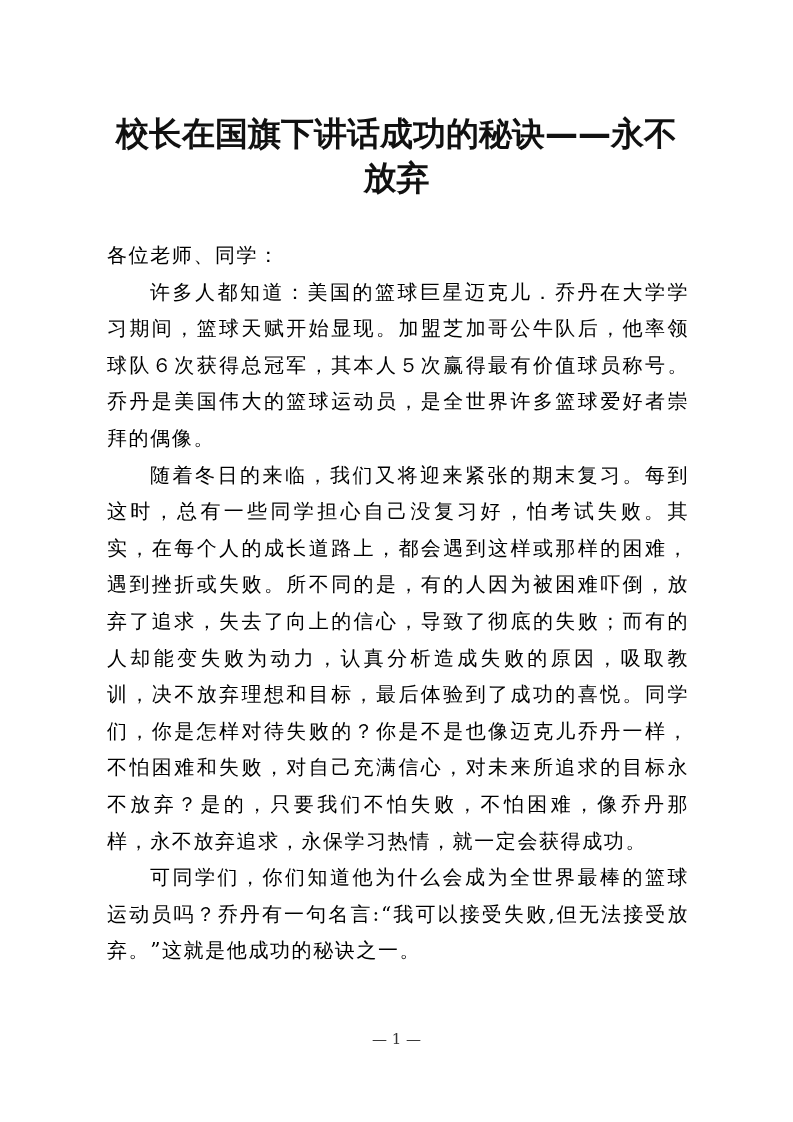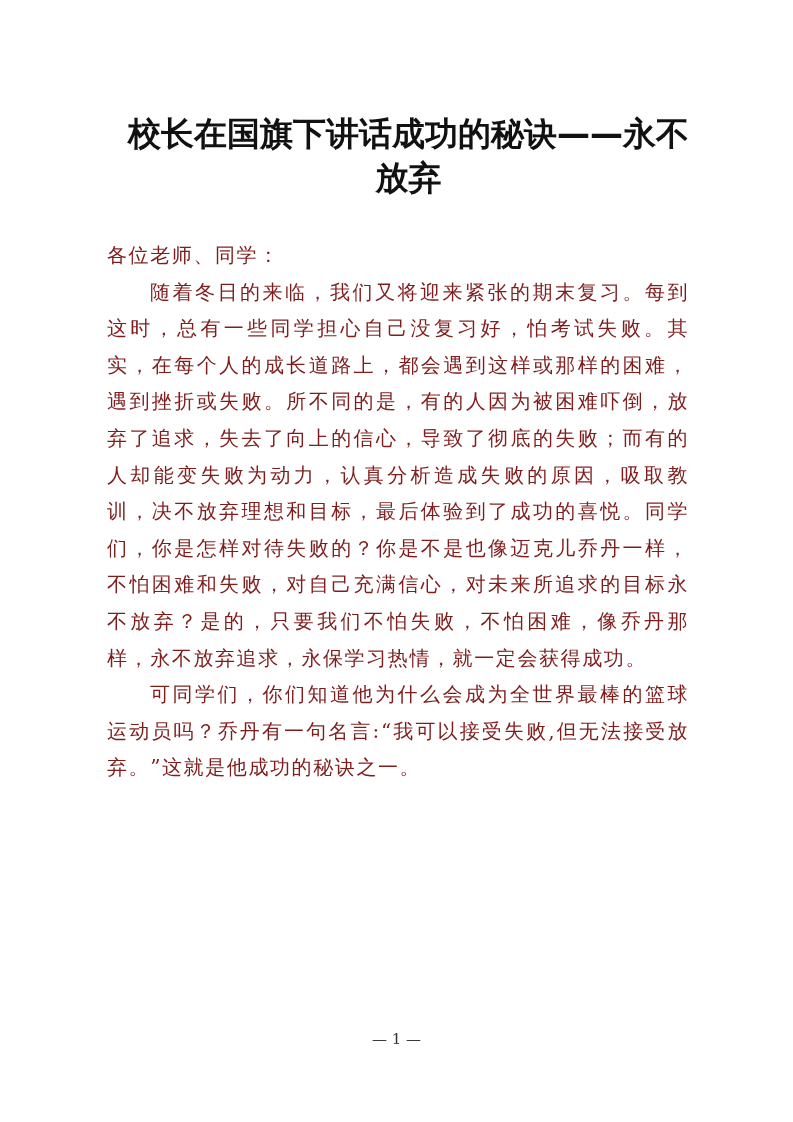--- a/index.html
+++ b/index.html
@@ -1,43 +1,44 @@
 <!DOCTYPE html>
 <html><head>
 <meta charset="utf-8">
 <style>
   html, body { margin: 0; padding: 0; background: #ffffff; }
   body { width: 793px; height: 1122px; position: relative; overflow: hidden; }
   .page { position: absolute; left: 0; top: 0; width: 793px; height: 1122px; background: #fff; }
   .title {
-    position: absolute; left: 112px; top: 112px; width: 593px;
+    position: absolute; left: 100px; top: 112px; width: 593px;
     text-align: center;
     font-family: "DejaVu Sans", sans-serif; font-weight: bold;
     font-size: 33px; line-height: 44px; color: #111;
     letter-spacing: 0px;
   }
   .body {
     position: absolute; left: 107px; top: 237px; width: 582px;
     font-family: "DejaVu Serif", serif;
-    font-size: 20px; line-height: 36.6px; color: #7f1d1d;
+    font-size: 20px; line-height: 36.6px; color: #000000;
     text-align: justify; letter-spacing: 1.6px;
   }
   .body p { margin: 0; }
   .body p.indent { text-indent: 43px; }
   .footer {
     position: absolute; left: 0; top: 1030px; width: 793px; text-align: center;
     font-family: "DejaVu Serif", serif; font-size: 15px; color: #333;
   }
 </style>
 </head>
 <body>
 
 <div class="page">
   <div class="title">校长在国旗下讲话成功的秘诀——永不放弃</div>
 
   <div class="body">
     <p>各位老师、同学：</p>
+    <p class="indent">许多人都知道：美国的篮球巨星迈克儿．乔丹在大学学习期间，篮球天赋开始显现。加盟芝加哥公牛队后，他率领球队６次获得总冠军，其本人５次赢得最有价值球员称号。乔丹是美国伟大的篮球运动员，是全世界许多篮球爱好者崇拜的偶像。</p>
     <p class="indent">随着冬日的来临，我们又将迎来紧张的期末复习。每到这时，总有一些同学担心自己没复习好，怕考试失败。其实，在每个人的成长道路上，都会遇到这样或那样的困难，遇到挫折或失败。所不同的是，有的人因为被困难吓倒，放弃了追求，失去了向上的信心，导致了彻底的失败；而有的人却能变失败为动力，认真分析造成失败的原因，吸取教训，决不放弃理想和目标，最后体验到了成功的喜悦。同学们，你是怎样对待失败的？你是不是也像迈克儿乔丹一样，不怕困难和失败，对自己充满信心，对未来所追求的目标永不放弃？是的，只要我们不怕失败，不怕困难，像乔丹那样，永不放弃追求，永保学习热情，就一定会获得成功。</p>
     <p class="indent">可同学们，你们知道他为什么会成为全世界最棒的篮球运动员吗？乔丹有一句名言:“我可以接受失败,但无法接受放弃。”这就是他成功的秘诀之一。</p>
   </div>
 
   <div class="footer">— 1 —</div>
 </div>
 
 </body></html>

